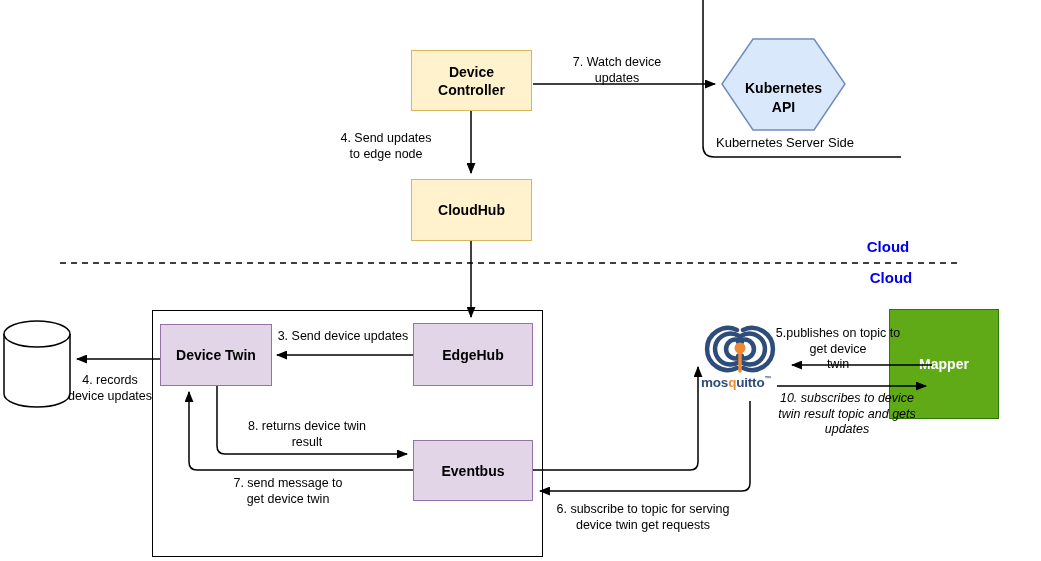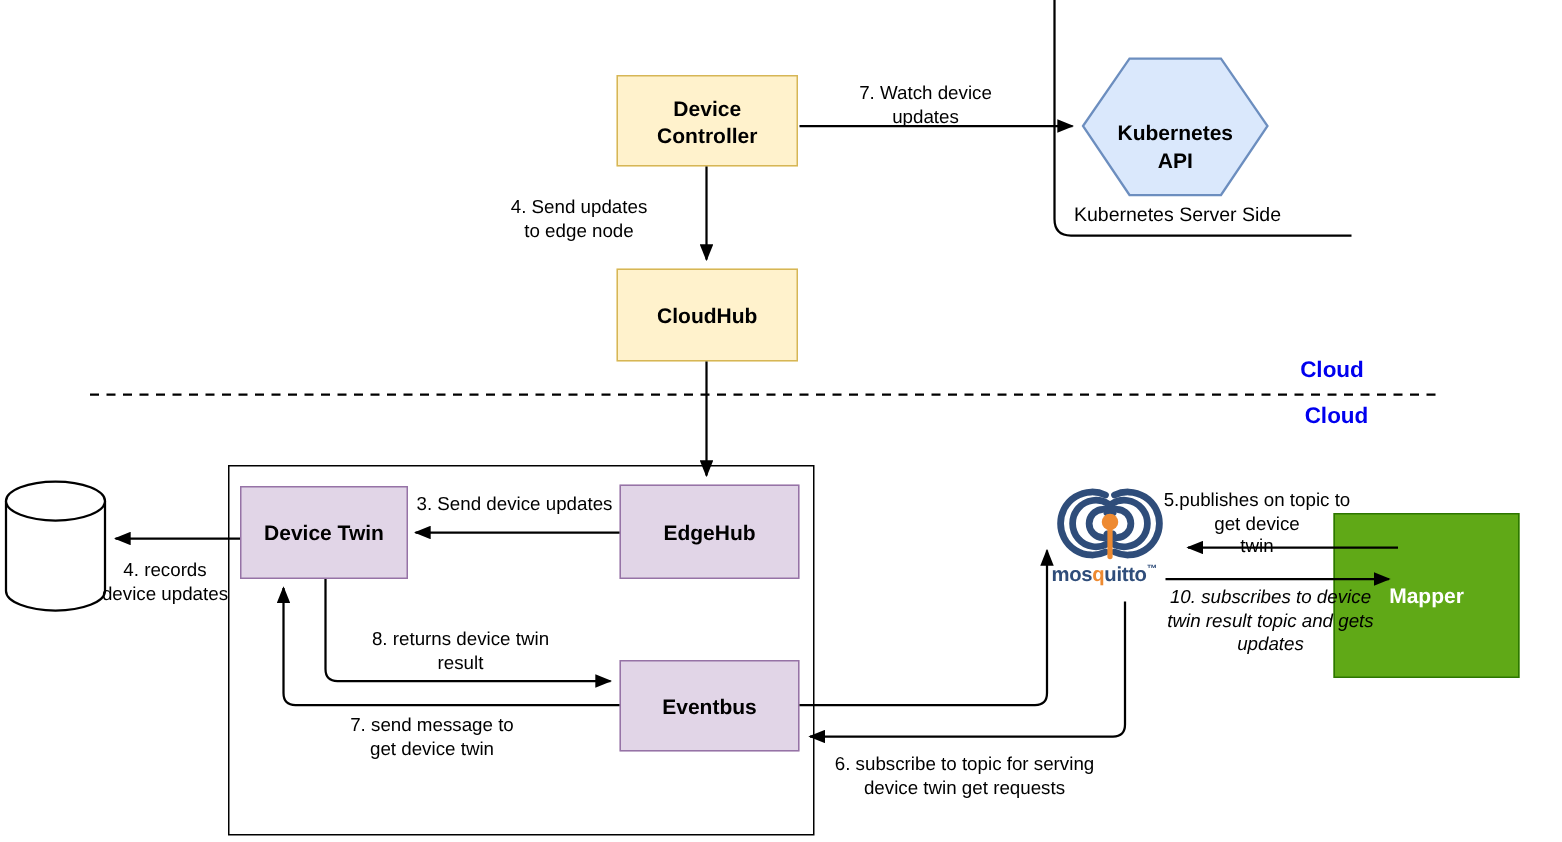--- a/index.html
+++ b/index.html
@@ -59,21 +59,21 @@
   </div>
 
   <div class="node purple" style="left:160px;top:324px;width:112px;height:62px;">
     <span class="node-label">Device Twin</span>
   </div>
 
   <div class="node purple" style="left:413px;top:440px;width:120px;height:61px;">
     <span class="node-label">Eventbus</span>
   </div>
 
-  <div class="node green" style="left:889px;top:309px;width:124px;height:110px;margin-top:33px;">
+  <div class="node green" style="left:889px;top:309px;width:110px;height:110px;">
     <span class="node-label">Mapper</span>
   </div>
 
   <svg class="layer" width="1041" height="561" viewBox="0 0 1041 561">
     <defs>
       <marker id="ah" viewBox="0 0 10 8" refX="9" refY="4" markerWidth="7.5" markerHeight="6" orient="auto">
         <path d="M0 0 L10 4 L0 8 Z" fill="#000"></path>
       </marker>
     </defs>
 

